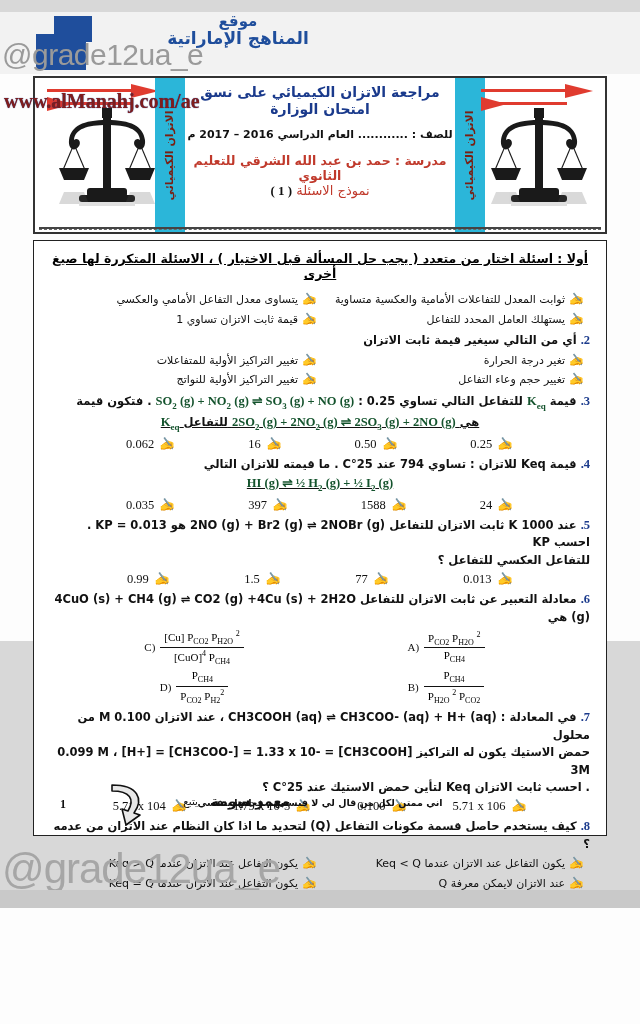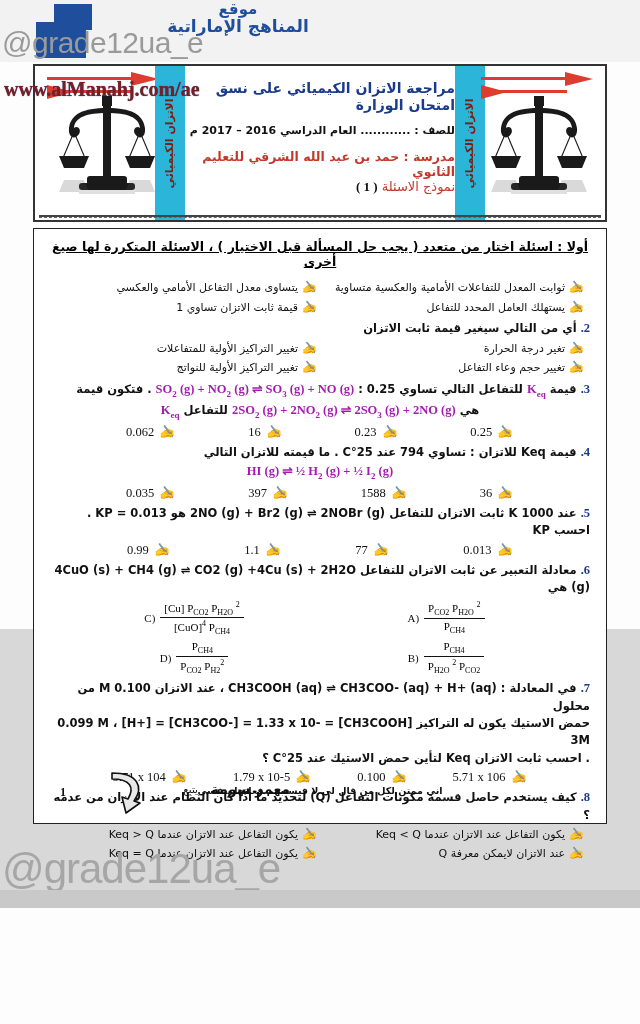--- a/index.html
+++ b/index.html
@@ -9,21 +9,21 @@
     font-family: "Liberation Serif", "DejaVu Serif", serif;
     overflow: hidden;
   }
   #root { position: relative; width: 640px; height: 1024px; }
 
   
   .sheet {
     position: absolute; left: 0; width: 640px;
     background: #fdfdfd;
   }
-  #sheet-1 { top: 0; height: 629px; }
+  #sheet-1 { top: 12px; height: 629px; }
   #gap     { position:absolute; left:0; top:890px; width:640px; height:18px; background:#c9c9c9; }
   #sheet-2 { top: 908px; height: 116px; }
 
   
   .site-banner {
     position: absolute; top: 0; left: 0; width: 640px; height: 62px;
     background: #f2f2f2;
     overflow: hidden;
   }
   .site-logo {
@@ -84,21 +84,21 @@
 
   .scale-img { position: absolute; left: 18px; top: 22px; width: 108px; height: 118px; }
   .scale-side.right .scale-img { left: 30px; }
 
   .red-arrows { position: absolute; top: 4px; width: 118px; height: 34px; }
   .scale-side.left  .red-arrows { left: 8px; }
   .scale-side.right .red-arrows { left: 22px; }
 
   .header-center {
     position: absolute; left: 150px; right: 150px; top: 0; height: 154px;
-    padding-top: 14px;
+    text-align: center; padding-top: 6px;
   }
   .hc-title {
     font-size: 14px; font-weight: bold; color: #1a3a8c;
     font-family: "DejaVu Sans", sans-serif; line-height: 1.2;
   }
   .hc-line {
     font-size: 11px; color: #111; margin-top: 10px;
     font-family: "DejaVu Sans", sans-serif; font-weight: bold;
   }
   .hc-teacher {
@@ -136,27 +136,27 @@
   .q-head {
     font-size: 11.5px; font-weight: bold; color: #111;
     font-family: "DejaVu Sans", sans-serif; line-height: 1.5;
   }
   .q-num {
     color: #1a3a8c; font-weight: bold;
     font-family: "Liberation Serif", serif; font-size: 12.5px;
   }
   .chem {
     font-family: "Liberation Serif", serif; font-weight: bold;
-    direction: ltr; unicode-bidi: embed; font-size: 12.5px; color:#a21caf;margin-top:23px;
+    direction: ltr; unicode-bidi: embed; font-size: 12.5px; color:#14532d;margin-top:23px;
   }
   .chem sub { font-size: 9px; }
 
   .q-sub {
     font-size: 11.5px; font-weight: bold; color: #111;
-    font-family: "DejaVu Sans", sans-serif; text-align: center; line-height: 1.5;
+    font-family: "DejaVu Sans", sans-serif; text-align: center; line-height: 1.5; text-decoration: underline;
   }
 
   
   .opts2 {
     display: grid; grid-template-columns: 1fr 1fr; column-gap: 6px; row-gap: 1px;
     margin: 1px 0 3px 0;
   }
   .opt {
     font-size: 11px; color: #111; font-family: "DejaVu Sans", sans-serif;
     white-space: nowrap; line-height: 1.5;
@@ -348,51 +348,52 @@
           <span>. فتكون قيمة</span>
         </div>
         <div class="q-sub">
           <span>هي</span>
           <span class="chem">2SO<sub>2</sub> (g) + 2NO<sub>2</sub> (g) ⇌ 2SO<sub>3</sub> (g) + 2NO (g)</span>
           <span>للتفاعل</span>
           <span class="chem">K<sub>eq</sub></span>
         </div>
         <div class="opts4">
           <div class="ans"><span>0.25</span> <span class="mk">✍</span></div>
-          <div class="ans"><span>0.23</span> <span class="mk">✍</span></div>
+          <div class="ans"><span>0.50</span> <span class="mk">✍</span></div>
           <div class="ans"><span>16</span> <span class="mk">✍</span></div>
           <div class="ans"><span>0.062</span> <span class="mk">✍</span></div>
         </div>
       </div>
 
       <div class="q">
         <div class="q-head">
           <span class="q-num">4.</span>
           <span>قيمة Keq للاتزان :  تساوي 794 عند 25°C . ما قيمته للاتزان التالي</span>
         </div>
         <div class="q-sub">
           <span class="chem">HI (g) ⇌ ½ H<sub>2</sub> (g) + ½ I<sub>2</sub> (g)</span>
         </div>
         <div class="opts4">
-          <div class="ans"><span>36</span> <span class="mk">✍</span></div>
+          <div class="ans"><span>24</span> <span class="mk">✍</span></div>
           <div class="ans"><span>1588</span> <span class="mk">✍</span></div>
           <div class="ans"><span>397</span> <span class="mk">✍</span></div>
           <div class="ans"><span>0.035</span> <span class="mk">✍</span></div>
         </div>
       </div>
 
       <div class="q">
         <div class="q-head">
           <span class="q-num">5.</span>
           <span>عند 1000 K ثابت الاتزان للتفاعل  2NO (g) + Br2 (g) ⇌ 2NOBr (g)  هو KP = 0.013 . احسب KP</span>
         </div>
+        <div class="q-head" style="text-align:right">للتفاعل العكسي  للتفاعل ؟</div>
         <div class="opts4">
           <div class="ans"><span>0.013</span> <span class="mk">✍</span></div>
           <div class="ans"><span>77</span> <span class="mk">✍</span></div>
-          <div class="ans"><span>1.1</span> <span class="mk">✍</span></div>
+          <div class="ans"><span>1.5</span> <span class="mk">✍</span></div>
           <div class="ans"><span>0.99</span> <span class="mk">✍</span></div>
         </div>
       </div>
 
       <div class="q">
         <div class="q-head">
           <span class="q-num">6.</span>
           <span>معادلة التعبير عن ثابت الاتزان للتفاعل  4CuO (s) + CH4 (g) ⇌ CO2 (g) +4Cu (s) + 2H2O (g) هي</span>
         </div>
         <div class="frac-grid">

